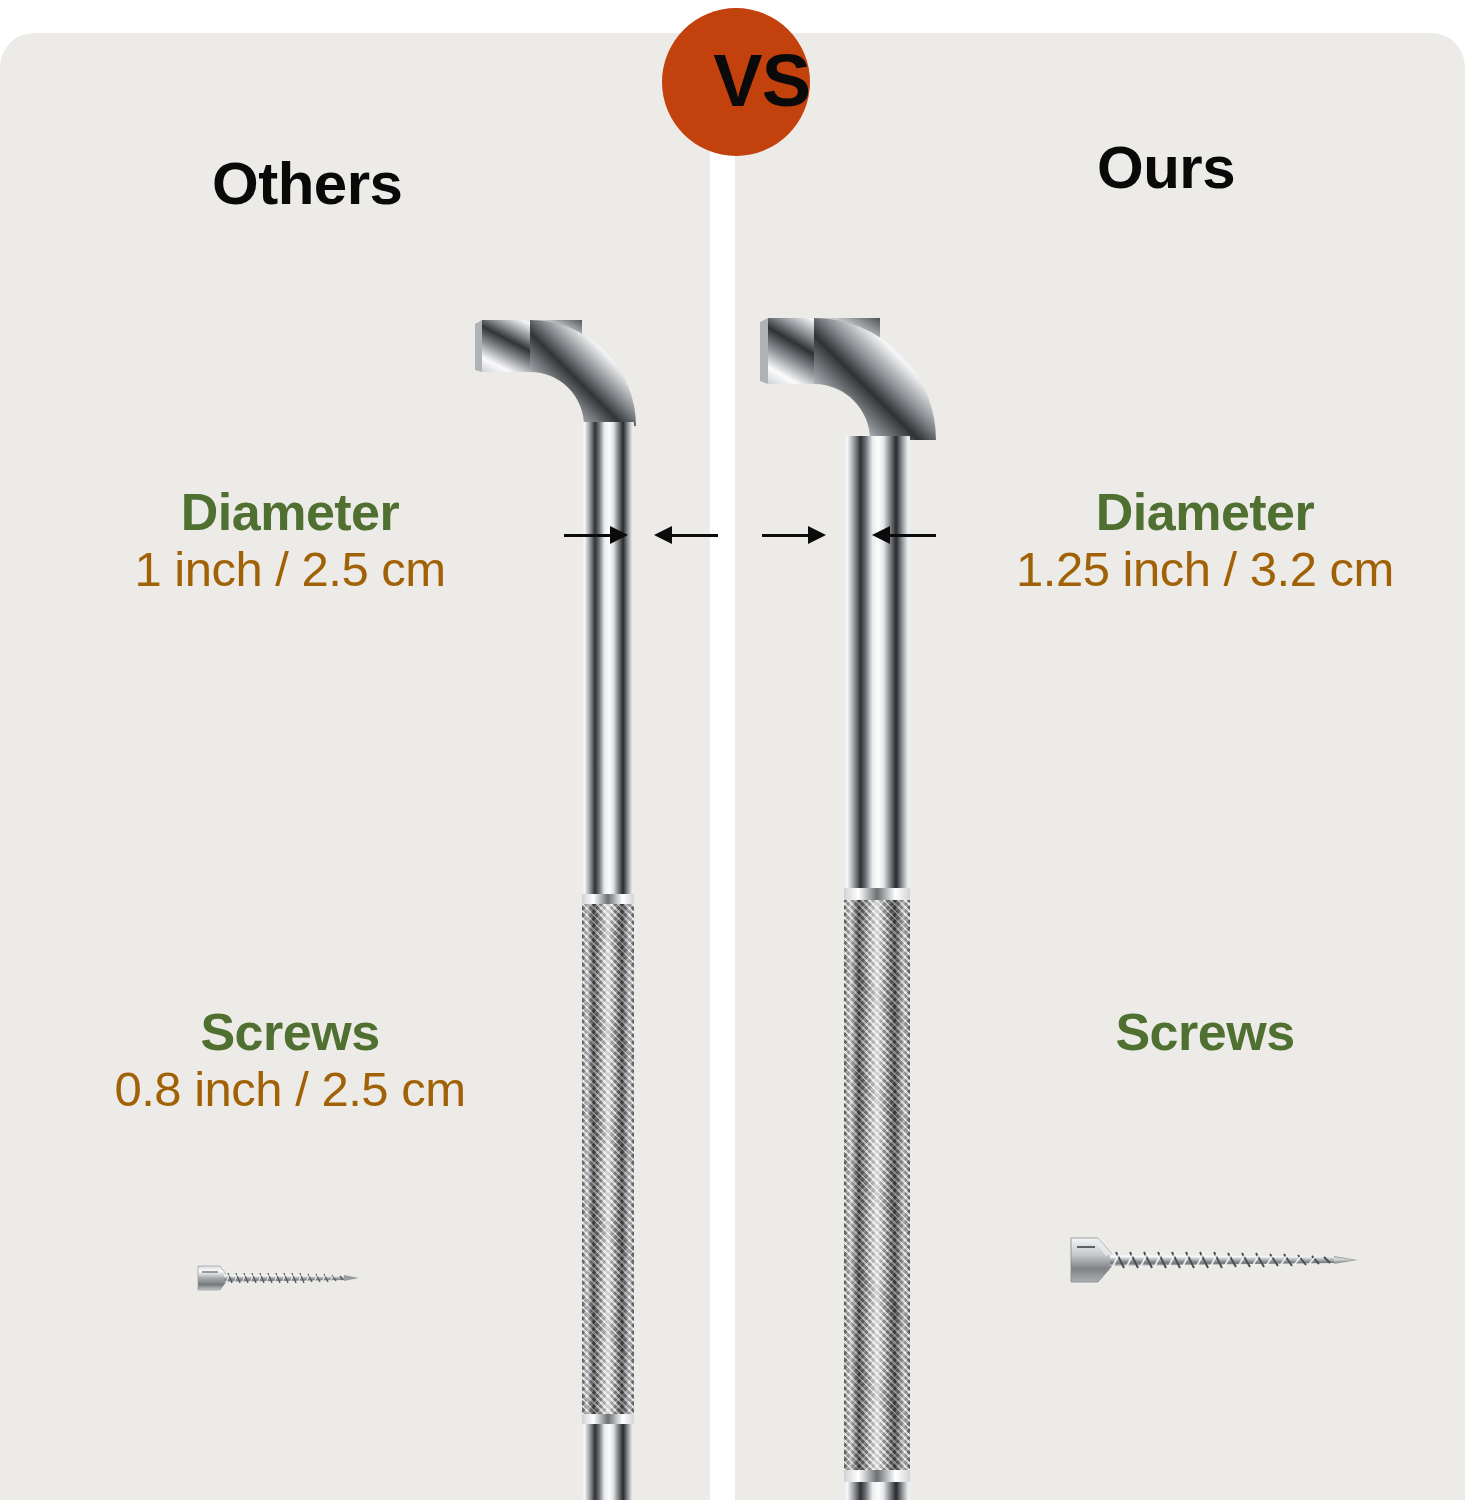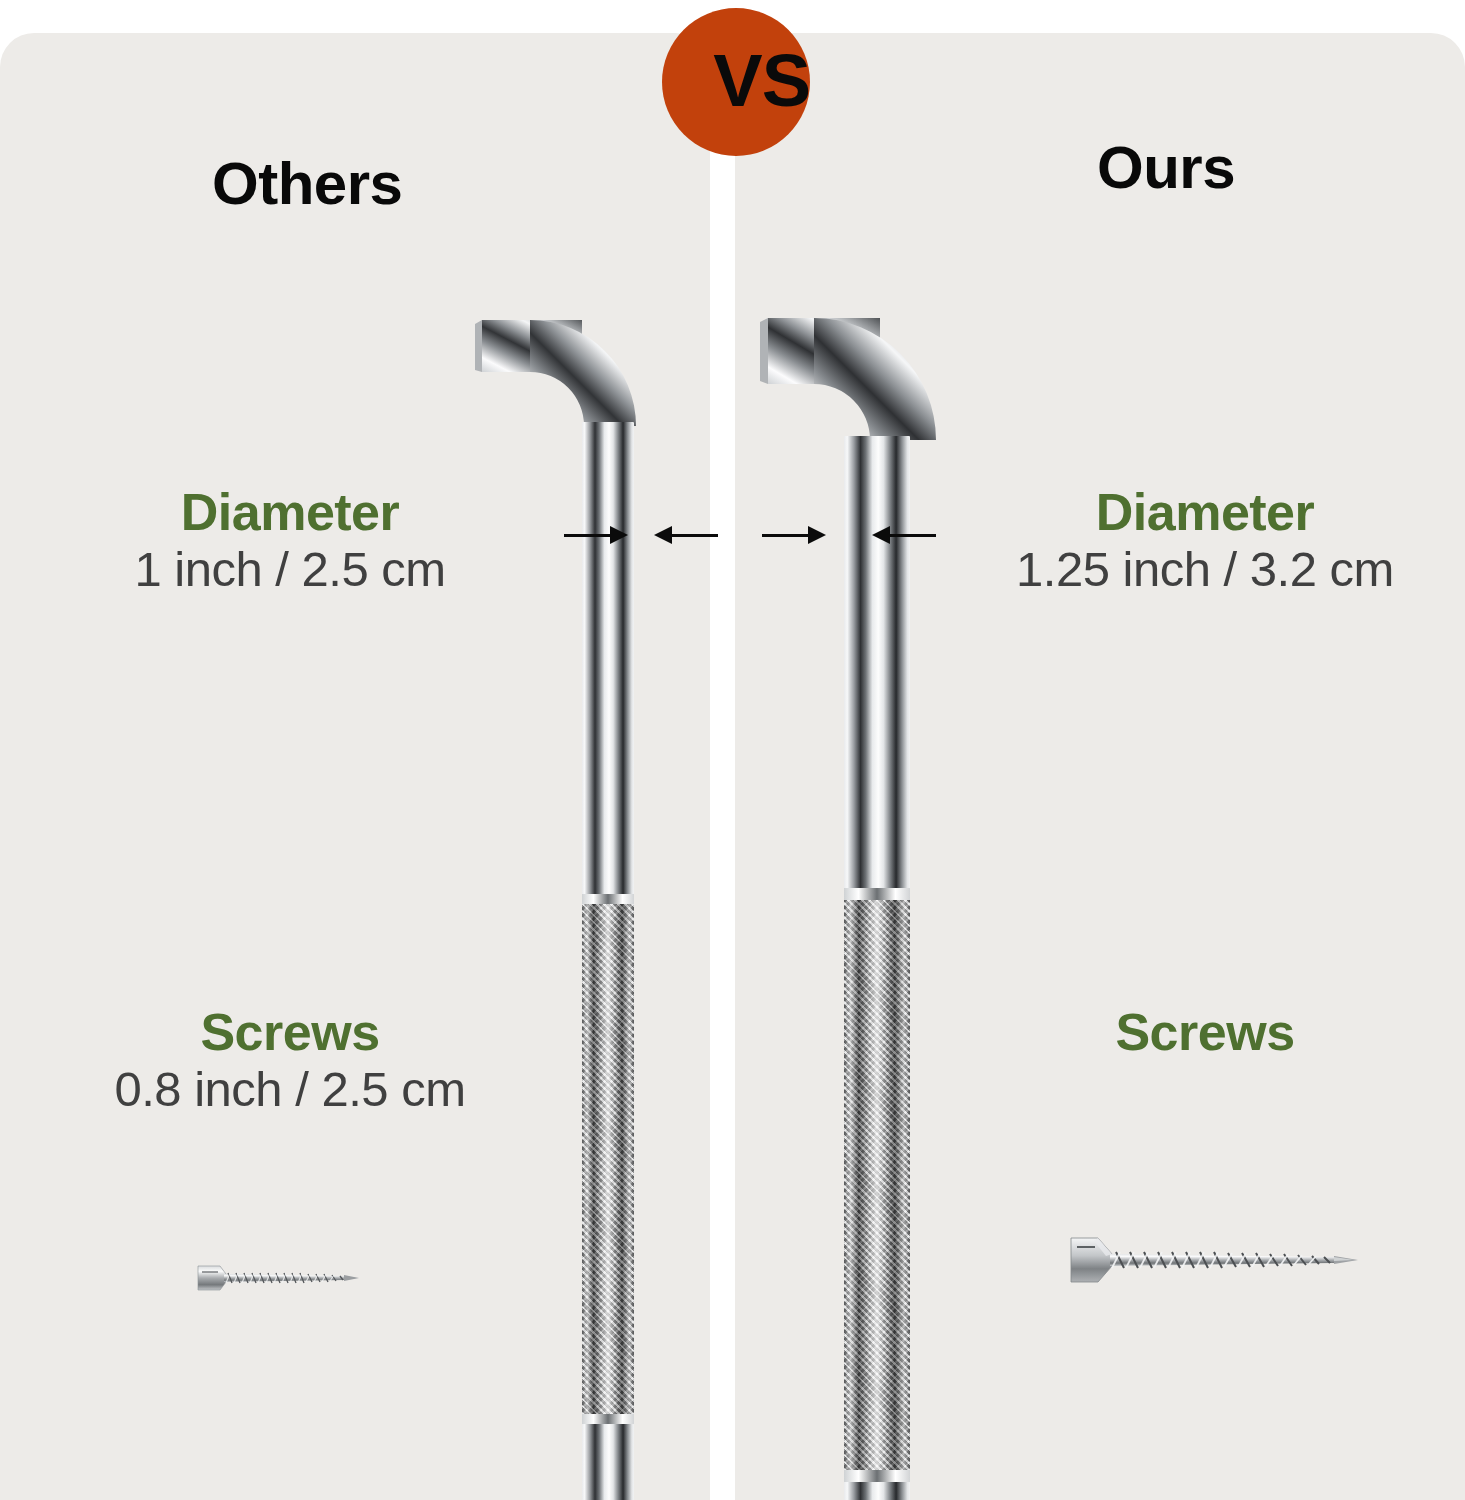--- a/index.html
+++ b/index.html
@@ -69,21 +69,21 @@
   .spec .spec-title {
     font-size: 52px;
     font-weight: bold;
     color: #4f7030;
     line-height: 1.08;
     letter-spacing: -0.5px;
   }
   .spec .spec-value {
     font-size: 49px;
     font-weight: normal;
-    color: #404040;
+    color: #a16207;
     line-height: 1.22;
     letter-spacing: -0.5px;
   }
 
   .spec.left-diameter  { left: 40px;  top: 484px;  width: 500px; text-align: center;}
   .spec.right-diameter { left: 955px; top: 484px;  width: 500px; text-align: center;}
   .spec.left-screws    { left: 40px;  top: 1004px; width: 500px; text-align: center;}
   .spec.right-screws   { left: 955px; top: 1004px; width: 500px; text-align: center;}
 
   

